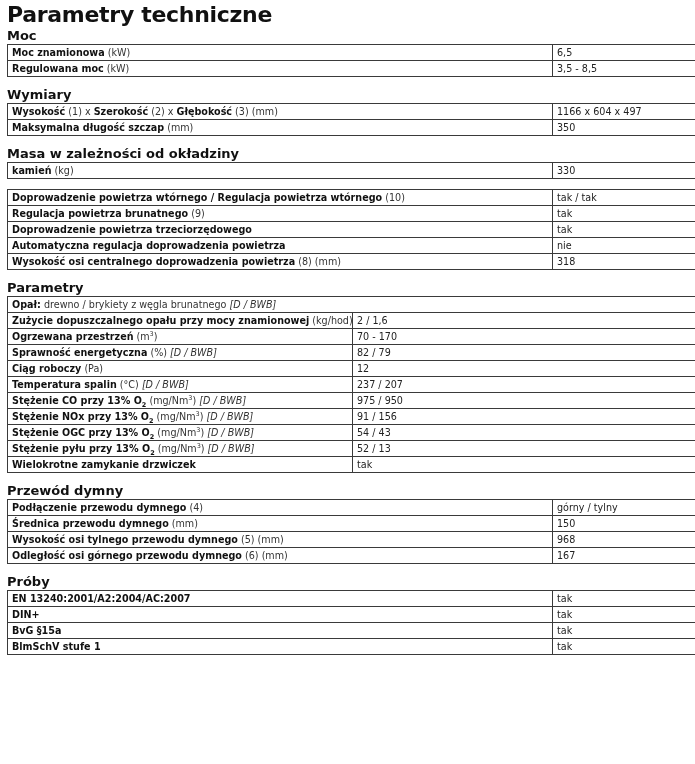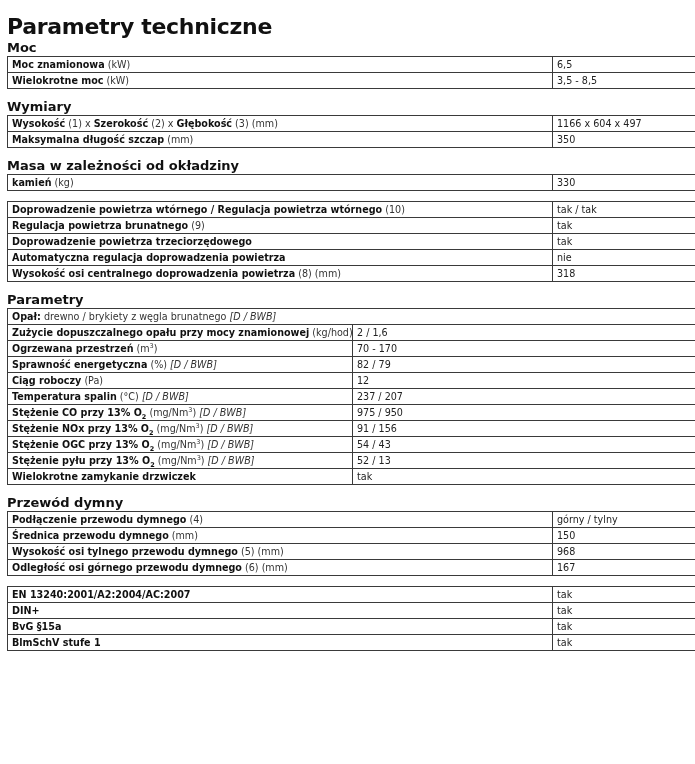--- a/index.html
+++ b/index.html
@@ -2,21 +2,21 @@
 <html><head>
 <meta charset="utf-8">
 <style>
   html, body { margin: 0; padding: 0; background: #ffffff; }
   body {
     width: 695px; height: 764px; overflow: hidden;
     font-family: "DejaVu Sans", sans-serif;
     color: #111;
     position: relative;
   }
-  .page { padding: 12px 6px 0 7px; }
+  .page { padding: 0 6px 0 7px; }
   h1 {
     font-family: "DejaVu Sans", sans-serif;
     font-size: 22px; font-weight: bold;
     margin: 0; padding-top: 2px; line-height: 26px;
     letter-spacing: -0.3px;
   }
   h2 {
     font-size: 13px; font-weight: bold;
     margin: 0; line-height: 16px;
   }
@@ -47,21 +47,21 @@
   <h1>Parametry techniczne</h1>
 
   <h2>Moc</h2>
   <table>
     <tbody>
         <tr>
       <td class="label"><span class="b">Moc znamionowa</span><span class="n"> (kW)</span></td>
       <td class="value">6,5</td>
     </tr>
     <tr>
-      <td class="label"><span class="b">Wielokrotne moc</span><span class="n"> (kW)</span></td>
+      <td class="label"><span class="b">Regulowana moc</span><span class="n"> (kW)</span></td>
       <td class="value">3,5 - 8,5</td>
     </tr>
   </tbody>
     </table>
   <div class="gap" style="height:10px"></div>
 
   <h2>Wymiary</h2>
   <table>
     <tbody>
         <tr>
@@ -179,20 +179,21 @@
       <td class="value">968</td>
     </tr>
     <tr>
       <td class="label"><span class="b">Odległość osi górnego przewodu dymnego</span><span class="n"> (6) (mm)</span></td>
       <td class="value">167</td>
     </tr>
   </tbody>
     </table>
   <div class="gap" style="height:10px"></div>
 
+  <h2>Próby</h2>
   <table>
     <tbody>
         <tr>
       <td class="label"><span class="b">EN 13240:2001/A2:2004/AC:2007</span></td>
       <td class="value">tak</td>
     </tr>
     <tr>
       <td class="label"><span class="b">DIN+</span></td>
       <td class="value">tak</td>
     </tr>

